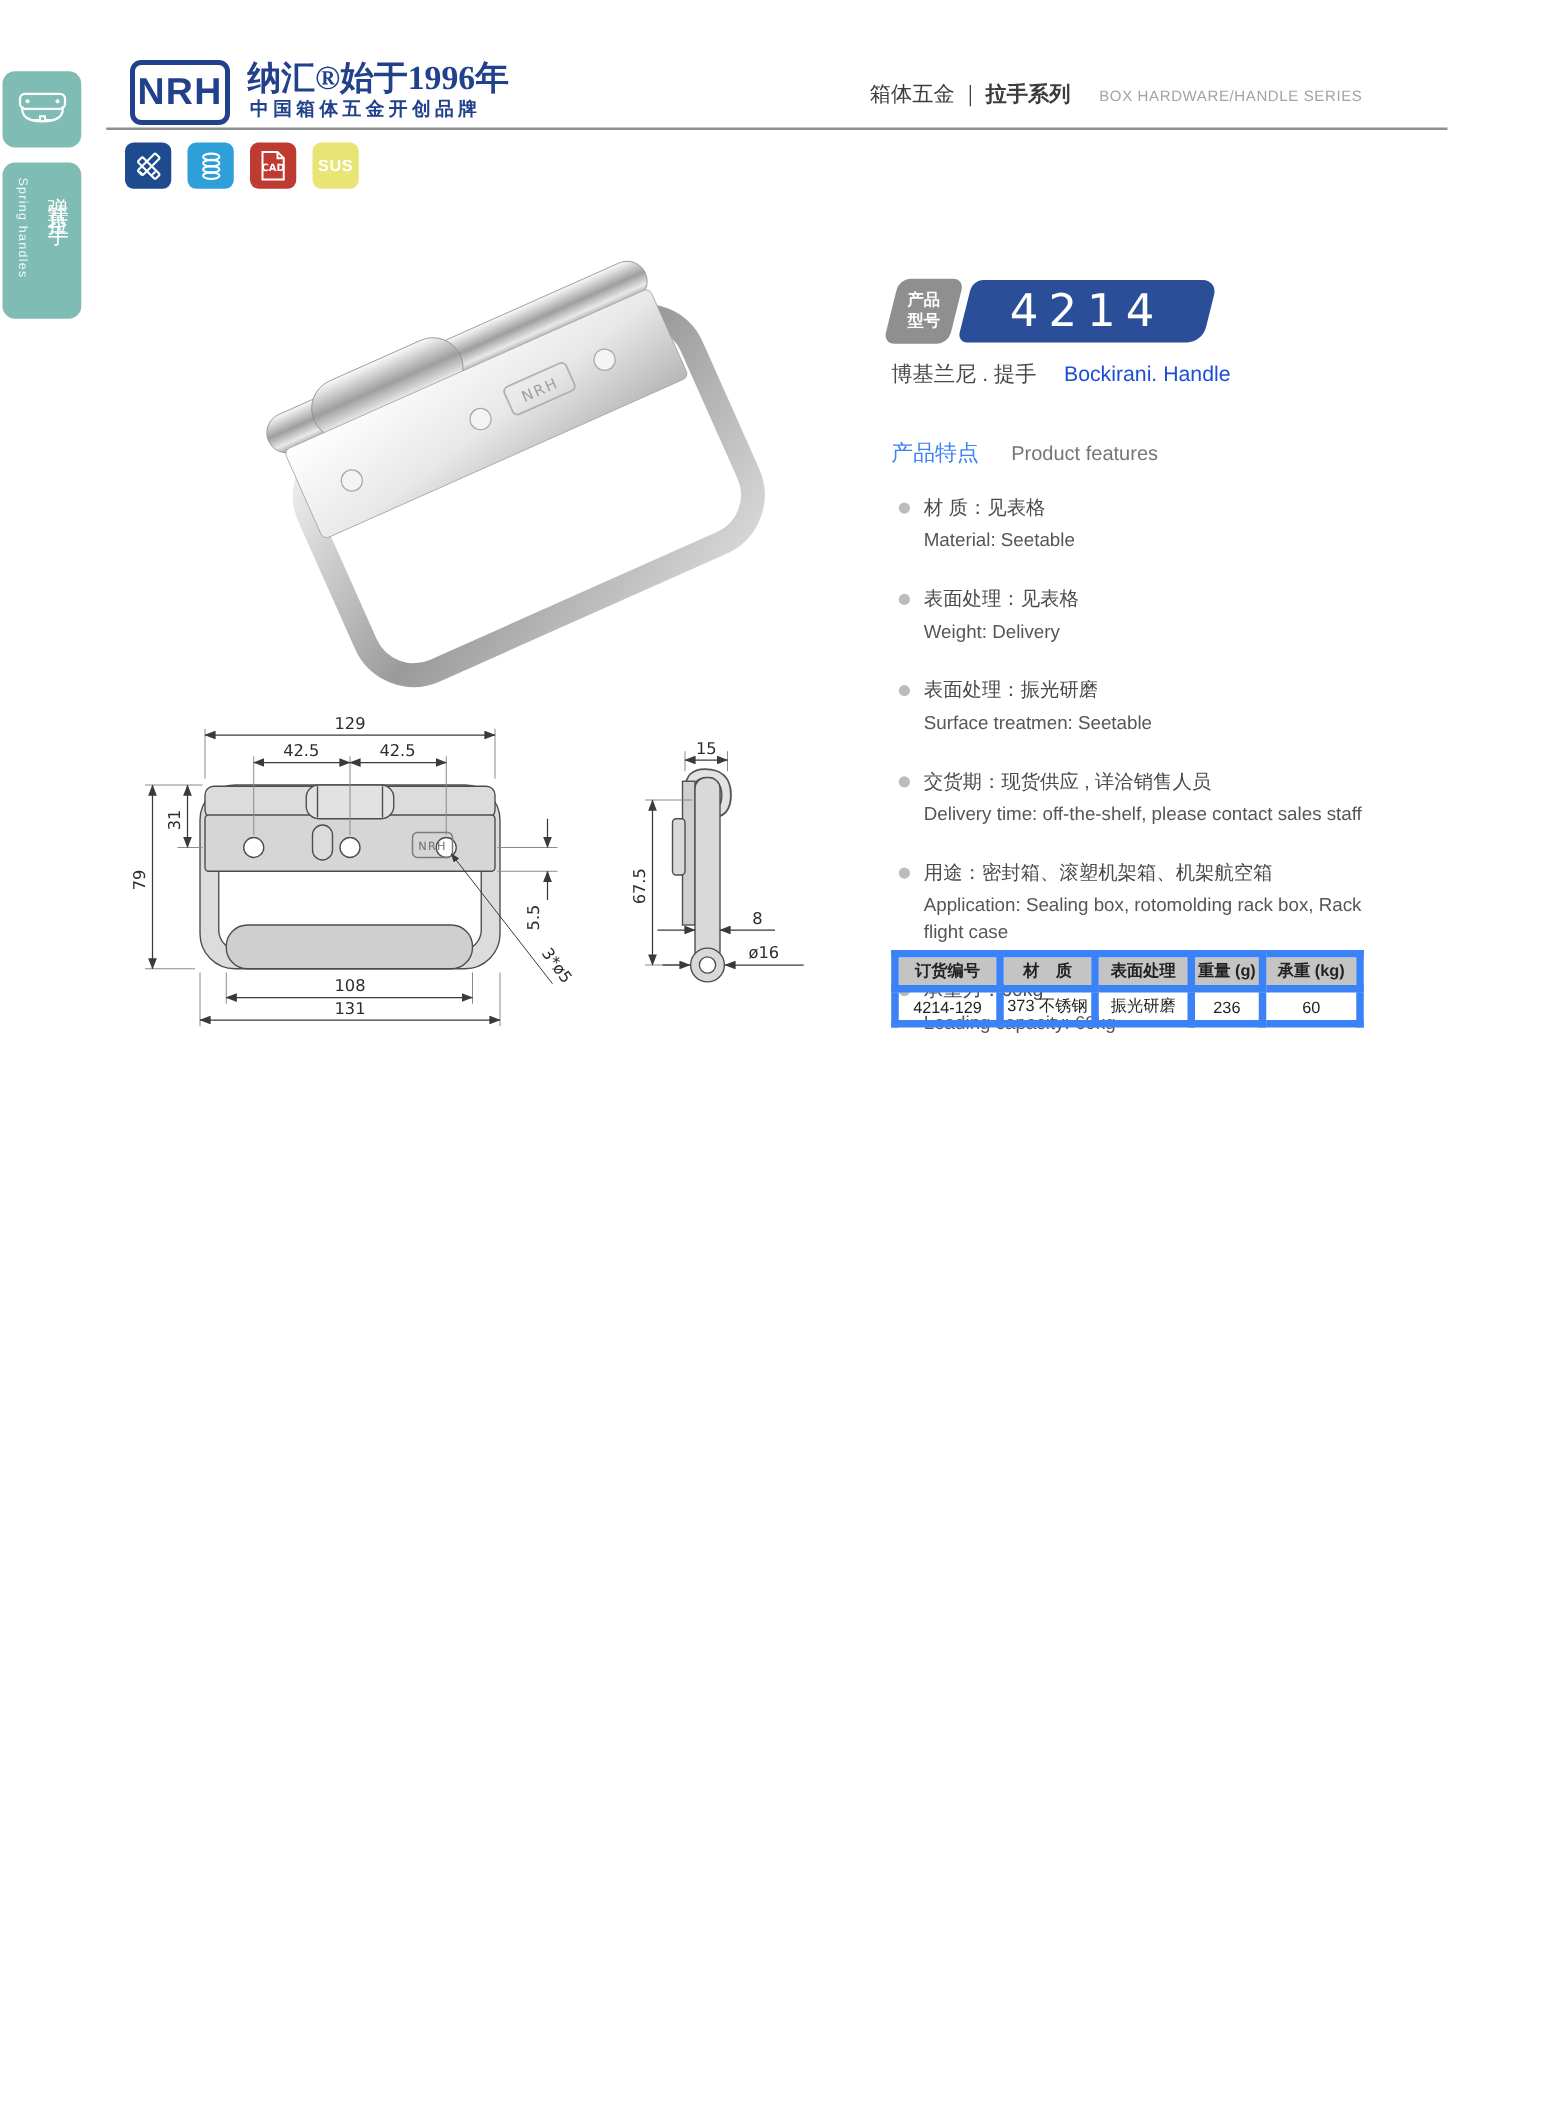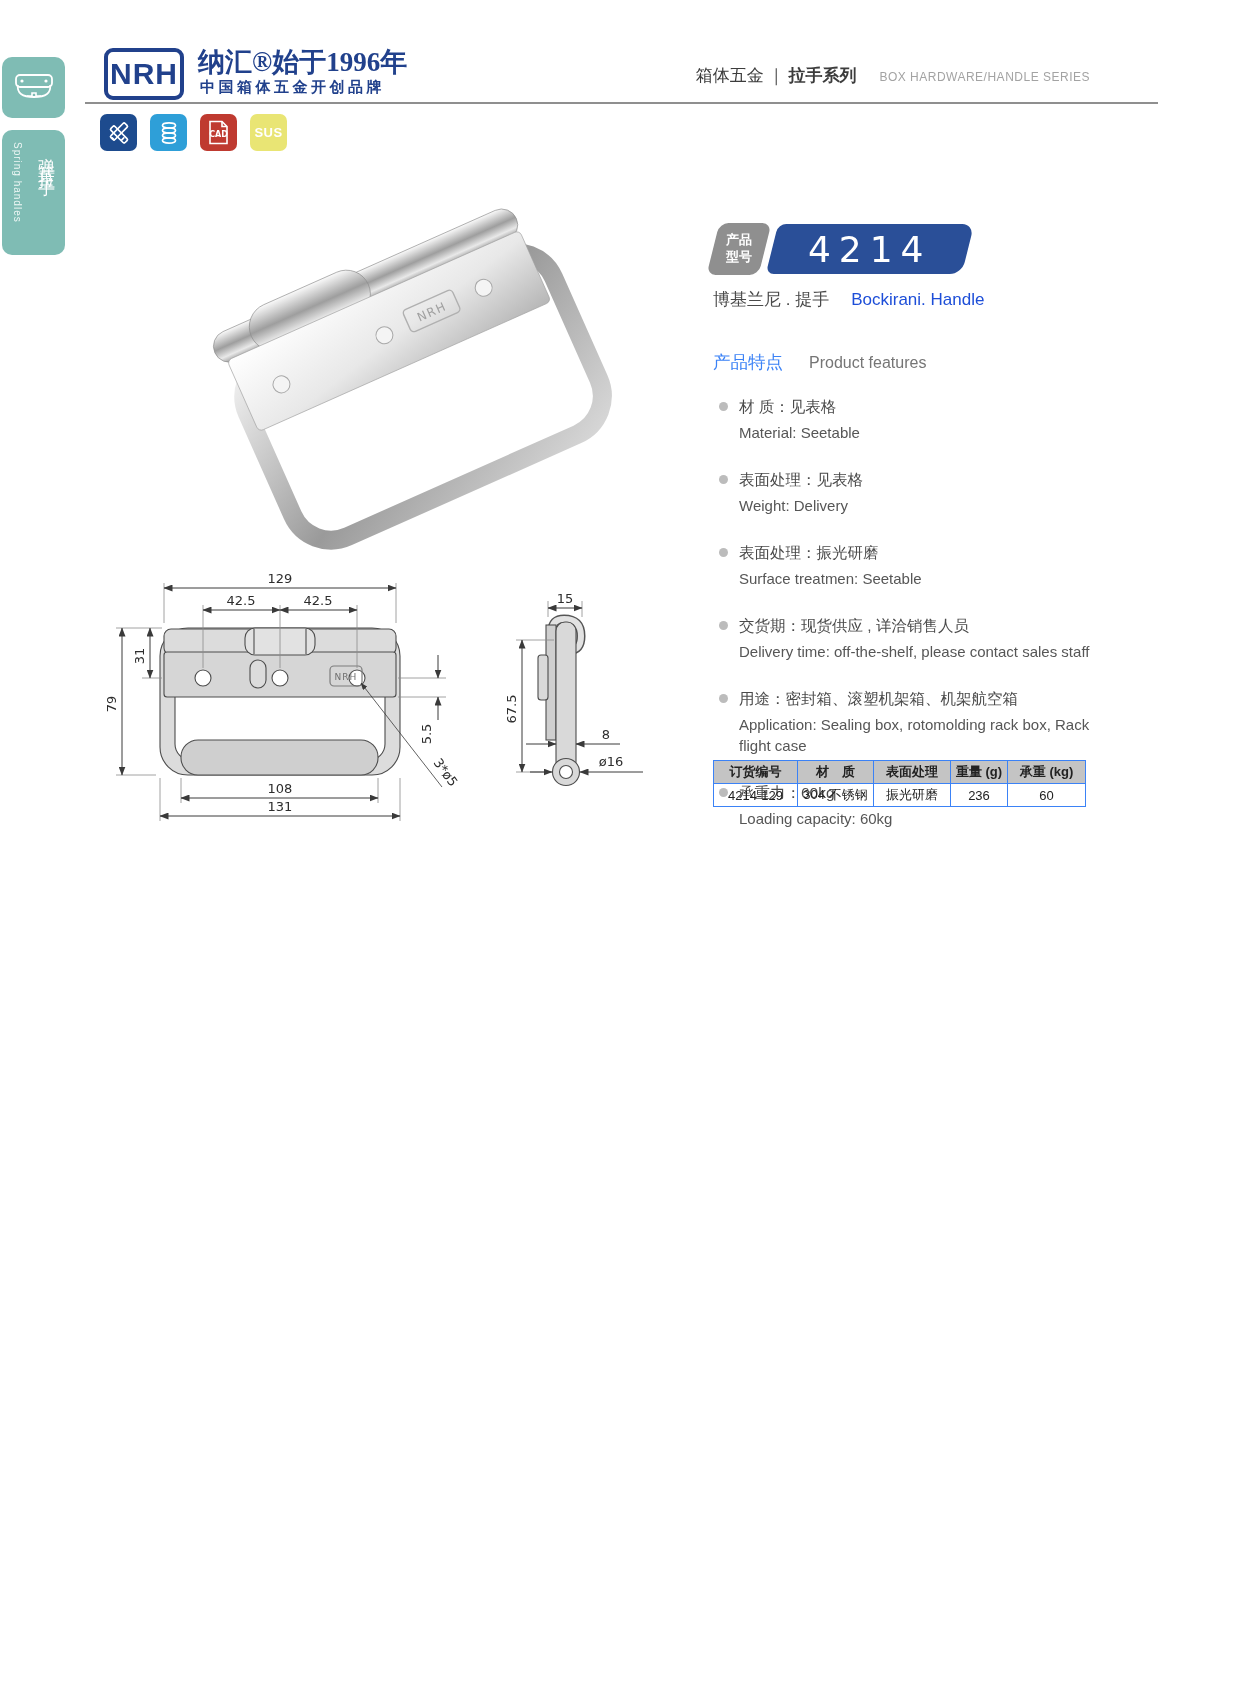--- a/index.html
+++ b/index.html
@@ -54,21 +54,21 @@
   .feat-title{display:flex;align-items:baseline;margin-bottom:22px;}
   .feat-title .zh{font-size:17.5px;font-weight:normal;color:#3b82f6;}
   .feat-title .en{font-size:16px;color:#757575;margin-left:26px;}
   .fitem{position:relative;padding-left:26px;margin-bottom:26px;}
   .fitem .dot{position:absolute;left:6px;top:6px;width:9px;height:9px;border-radius:50%;background:#bcbcbc;}
   .fitem .zh{font-size:15.5px;color:#4a4a4a;line-height:21px;}
   .fitem .en{font-size:15px;color:#565656;line-height:21px;margin-top:5px;}
 
   
   .spec{left:713px;top:760px;border-collapse:collapse;table-layout:fixed;width:372px;}
-  .spec th,.spec td{border:1px solid #3b82f6;text-align:center;padding:0;height:22px;
+  .spec th,.spec td{border:6px solid #3b82f6;text-align:center;padding:0;height:22px;
                     font-size:13px;color:#222;overflow:hidden;white-space:nowrap;}
   .spec th{background:#c4c4c4;font-weight:bold;}
 
   
   svg{overflow:visible;}
   .dim-t{font-size:13px;fill:#2d2d2d;font-family:"DejaVu Sans",sans-serif;}
   .stamp-t{font-size:9px;fill:#6f6f6f;letter-spacing:1px;font-family:"DejaVu Sans",sans-serif;}
 </style>
 </head>
 <body>
@@ -234,21 +234,21 @@
   <tbody>
       <tr>
     <th>订货编号</th>
     <th>材　质</th>
     <th>表面处理</th>
     <th>重量 (g)</th>
     <th>承重 (kg)</th>
   </tr>
   <tr>
     <td>4214-129</td>
-    <td>304 不锈钢</td>
+    <td>373 不锈钢</td>
     <td>振光研磨</td>
     <td>236</td>
     <td>60</td>
   </tr>
 </tbody>
   </table>
 
 <svg class="abs" style="left:90px;top:535px;" width="580" height="300" viewBox="0 0 580 300">
   <defs>
     <marker id="arr" markerWidth="9" markerHeight="7" refX="8.5" refY="3.5" orient="auto-start-reverse">

